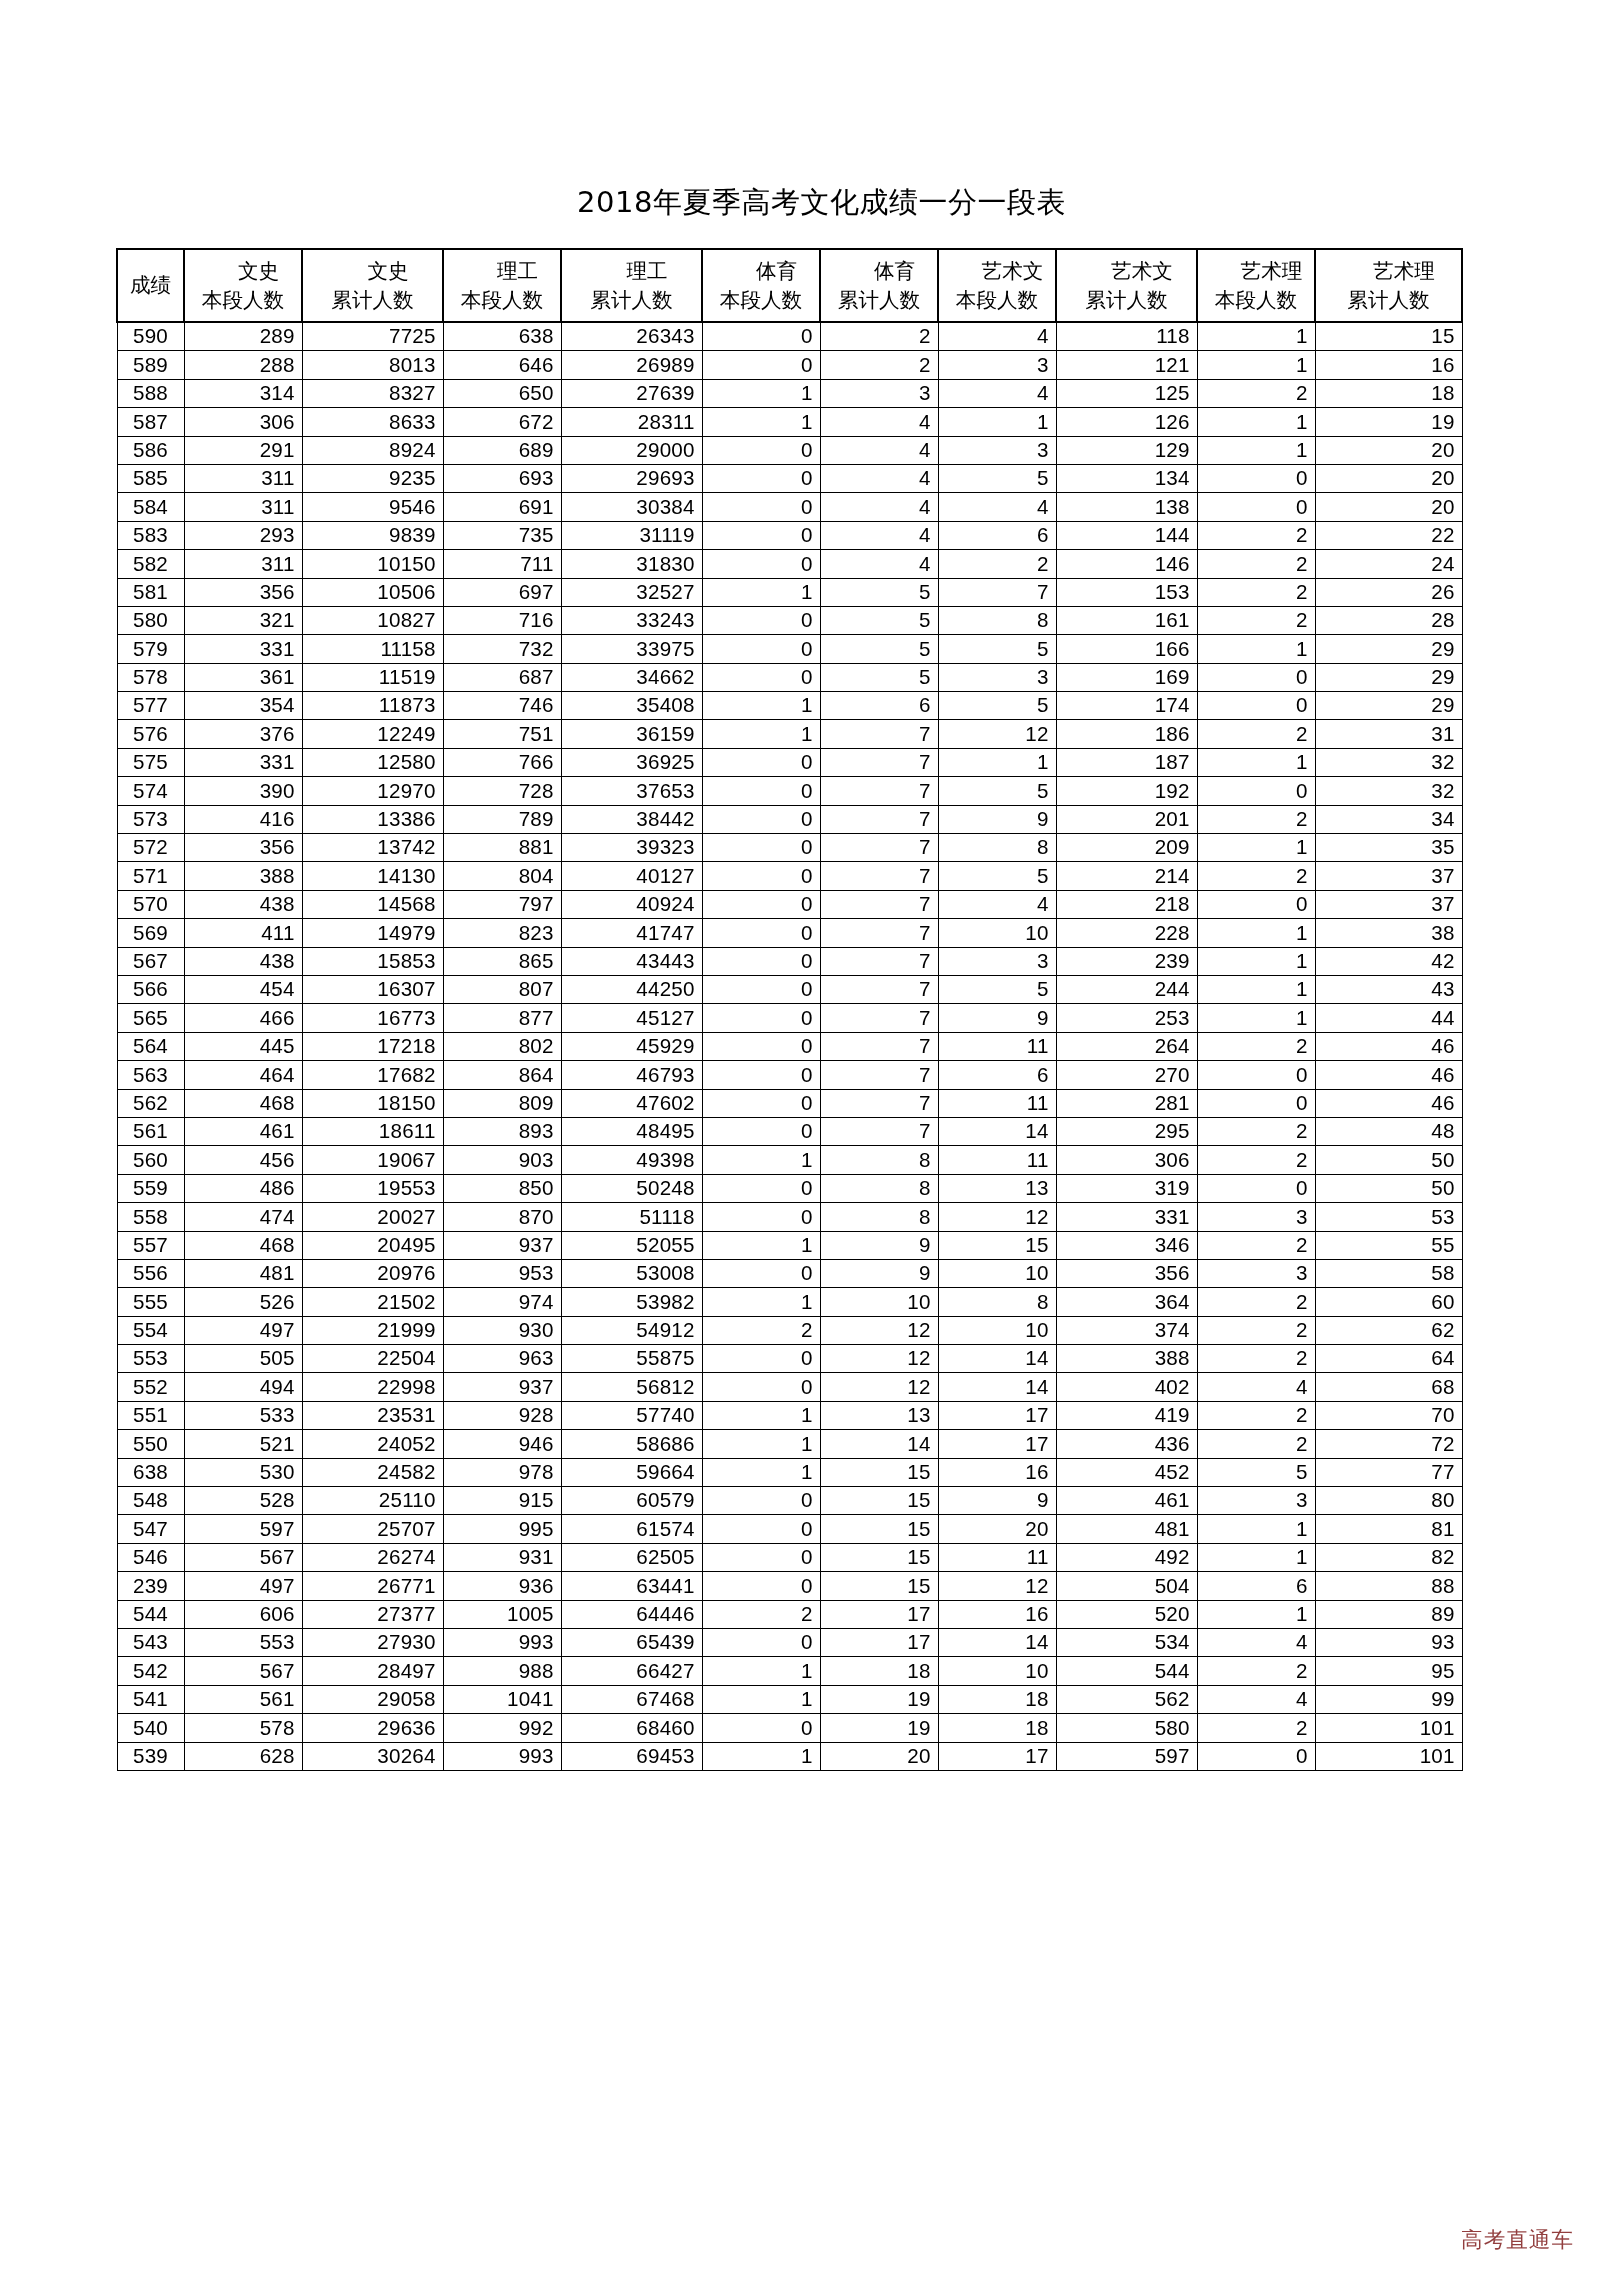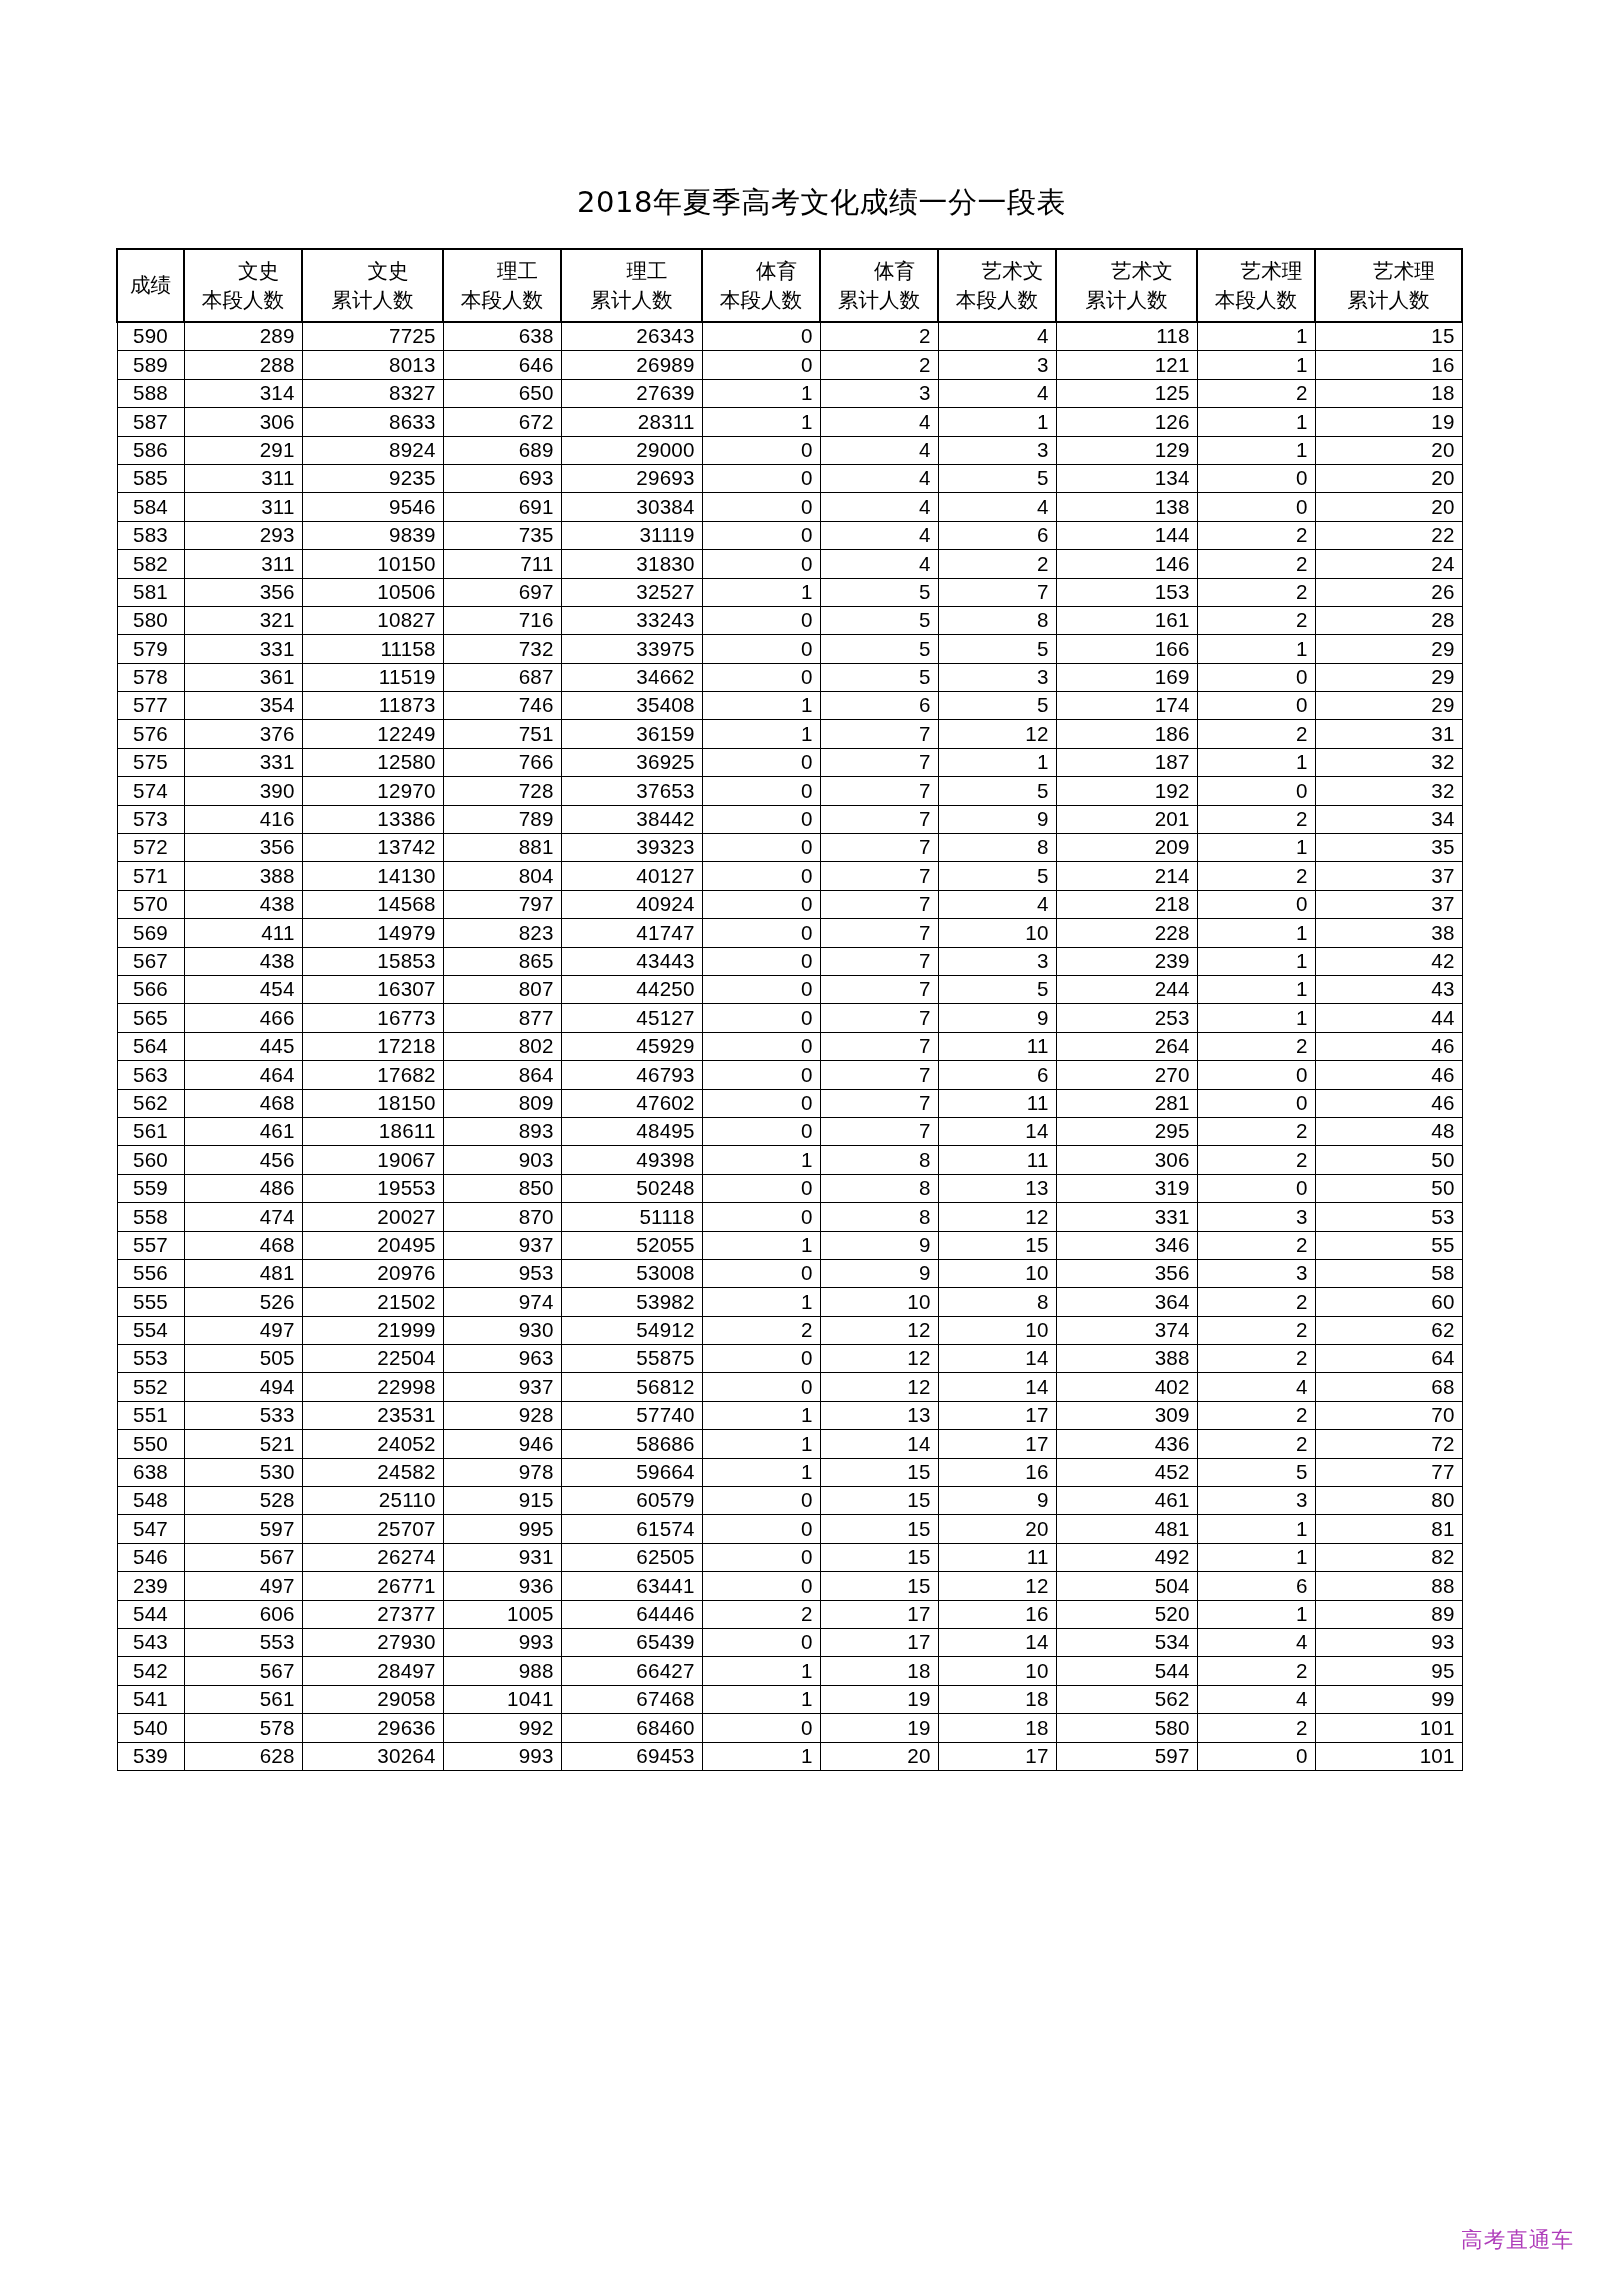--- a/index.html
+++ b/index.html
@@ -95,21 +95,21 @@
   col.c6 { width: 118px; }
   col.c7 { width: 118px; }
   col.c8 { width: 141px; }
   col.c9 { width: 118px; }
   col.c10 { width: 147px; }
   .watermark {
     position: absolute;
     right: 47px;
     bottom: 39px;
     font-size: 21.6px;
-    color: #a21caf;
+    color: #7f1d1d;
     letter-spacing: 1px;
     font-family: "DejaVu Sans", "Liberation Sans", sans-serif;
     opacity: 0.85;
   }
 </style>
 </head>
 <body>
 
 <div class="page">
 
@@ -697,21 +697,21 @@
           </tr>
           <tr>
             <td class="col-score">551</td>
             <td>533</td>
             <td>23531</td>
             <td>928</td>
             <td>57740</td>
             <td>1</td>
             <td>13</td>
             <td>17</td>
-            <td>309</td>
+            <td>419</td>
             <td>2</td>
             <td>70</td>
           </tr>
           <tr>
             <td class="col-score">550</td>
             <td>521</td>
             <td>24052</td>
             <td>946</td>
             <td>58686</td>
             <td>1</td>

